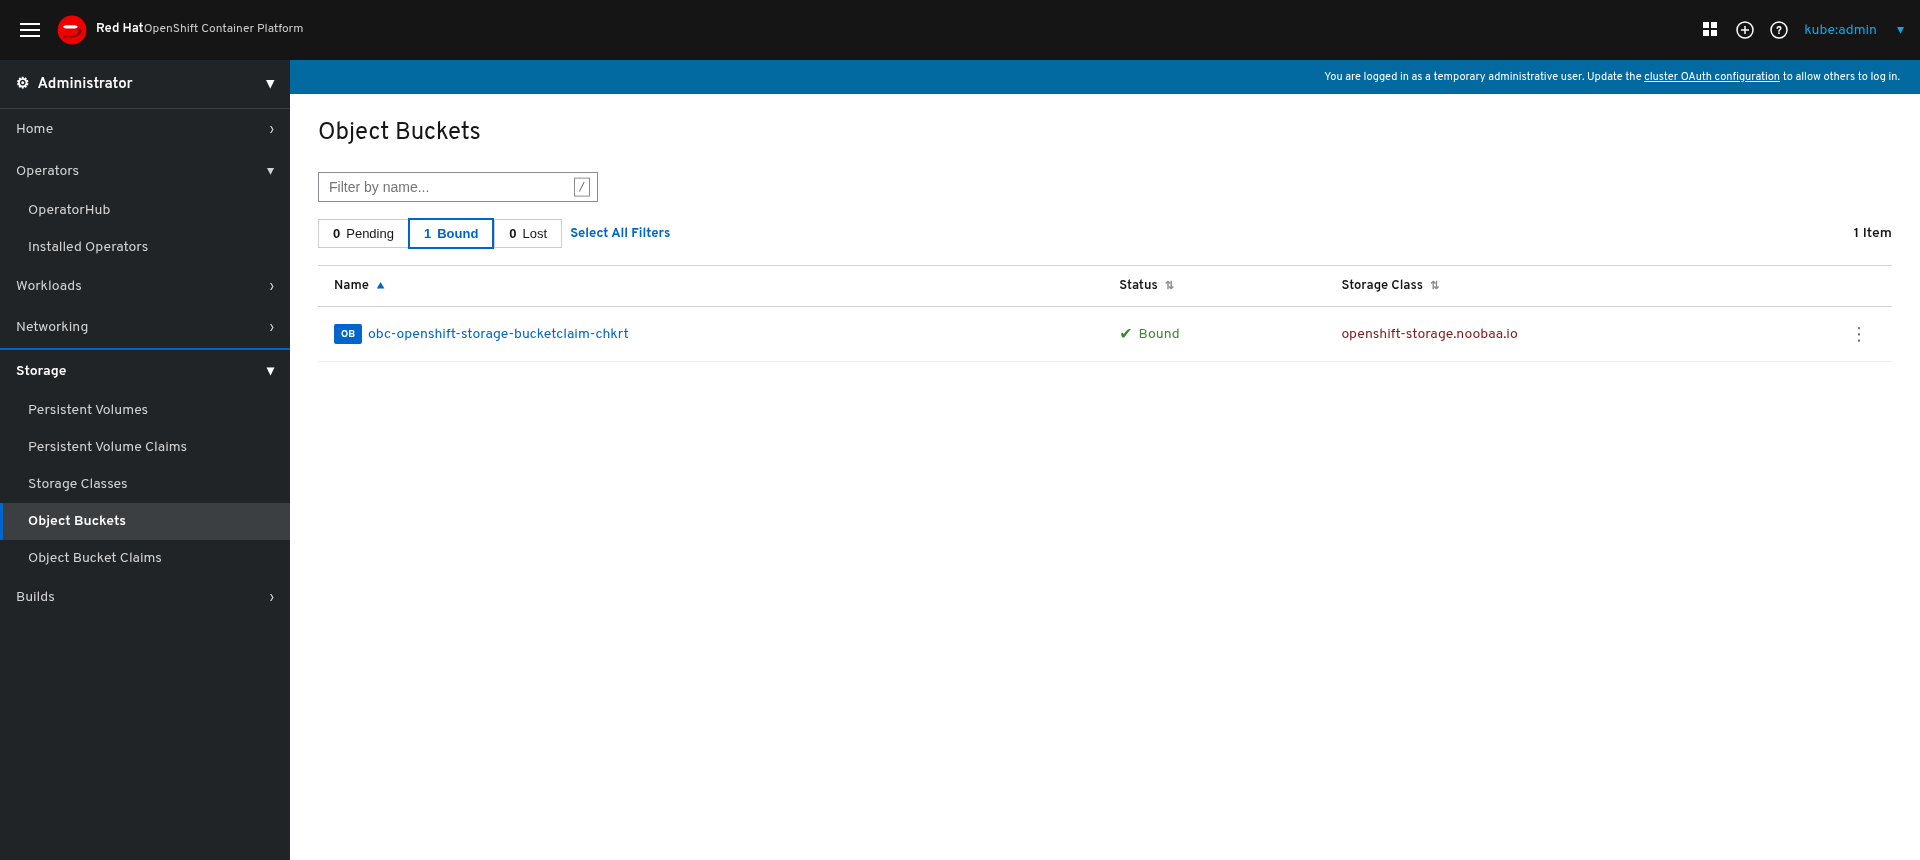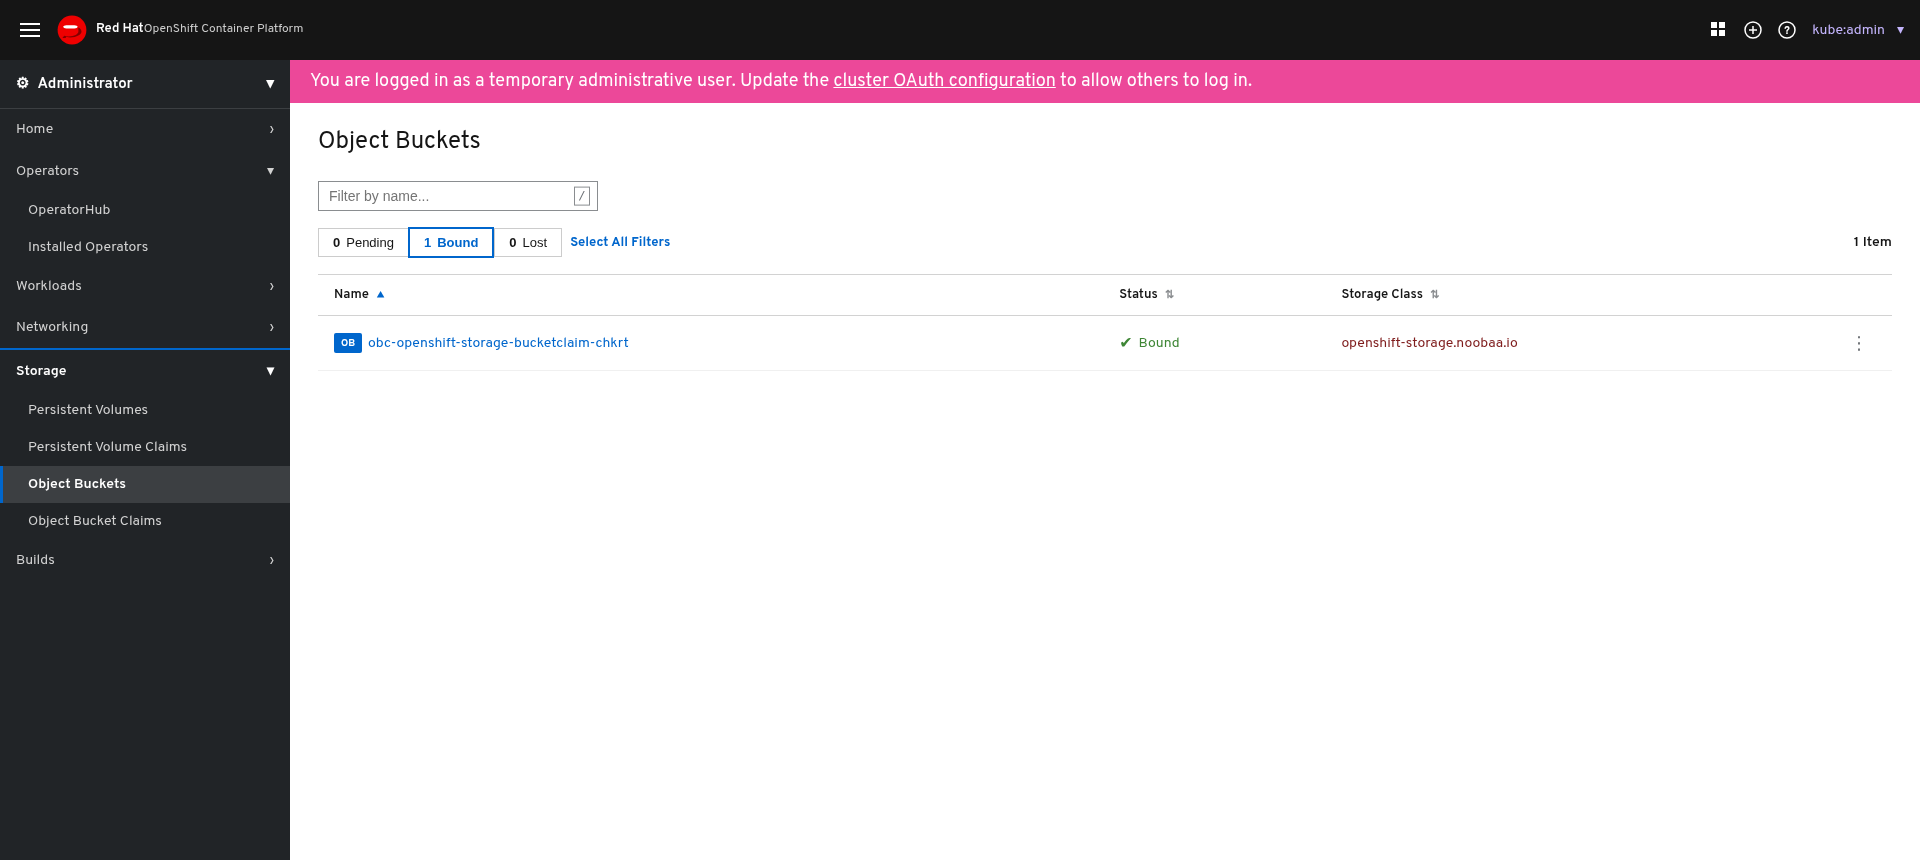--- a/index.html
+++ b/index.html
@@ -20,21 +20,21 @@
     .topnav-left { display: flex; align-items: center; gap: 12px; flex: 1; }
     .hamburger { cursor: pointer; display: flex; flex-direction: column; gap: 4px; padding: 4px; }
     .hamburger span { display: block; width: 20px; height: 2px; background: #fff; }
     .brand { display: flex; align-items: center; gap: 8px; }
     .brand-logo { width: 32px; height: 32px; }
     .brand-text { display: flex; line-height: 1.2; }
     .brand-text .red-hat { color: #fff; font-size: 13px; font-weight: 600; }
     .brand-text .platform { color: #ccc; font-size: 12px; }
     .topnav-right { display: flex; align-items: center; gap: 16px; }
     .topnav-icon { color: #fff; cursor: pointer; font-size: 18px; display: flex; align-items: center; }
-    .user-menu { display: flex; align-items: center; gap: 12px; cursor: pointer; color: #c4b5fd; font-size: 14px; }
+    .user-menu { display: flex; align-items: center; gap: 20px; cursor: pointer; color: #0ea5e9; font-size: 14px; }
 
     
     .main-layout { display: flex; flex: 1; overflow: hidden; }
 
     
     .sidebar {
       width: 290px;
       background: #212427;
       color: #d2d2d2;
       flex-shrink: 0;
@@ -84,25 +84,25 @@
       display: flex;
       align-items: center;
       justify-content: space-between;
     }
 
     
     .content-area { flex: 1; display: flex; flex-direction: column; overflow: hidden; background: #fff; }
 
     
     .info-banner {
-      background: #ec4899;
+      background: #0369a1;
       color: #fff;
       padding: 10px 20px;
-      font-size: 18px;
-      text-align: left;
+      font-size: 11px;
+      text-align: right;
       flex-shrink: 0;
     }
     .info-banner a { color: #fff; text-decoration: underline; cursor: pointer; }
 
     
     .page-content { flex: 1; padding: 24px 28px; overflow-y: auto; }
     .page-title { font-size: 24px; font-weight: 400; color: #151515; margin-bottom: 24px; }
 
     
     .filter-row {
@@ -316,20 +316,23 @@
     <div class="storage-section">
       <div class="storage-label">
         <span>Storage</span>
         <span>▾</span>
       </div>
       <div class="sidebar-item">
         <span>Persistent Volumes</span>
       </div>
       <div class="sidebar-item">
         <span>Persistent Volume Claims</span>
+      </div>
+      <div class="sidebar-item">
+        <span>Storage Classes</span>
       </div>
       <div class="sidebar-item active">
         <span>Object Buckets</span>
       </div>
       <div class="sidebar-item">
         <span>Object Bucket Claims</span>
       </div>
     </div>
 
     <div class="sidebar-section">

